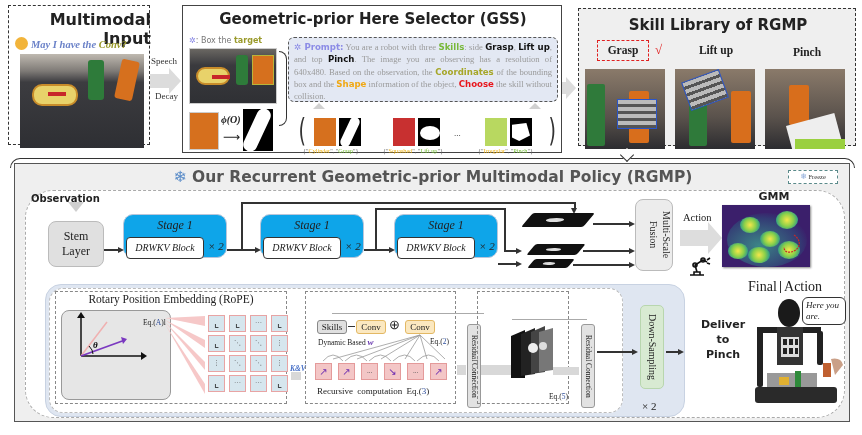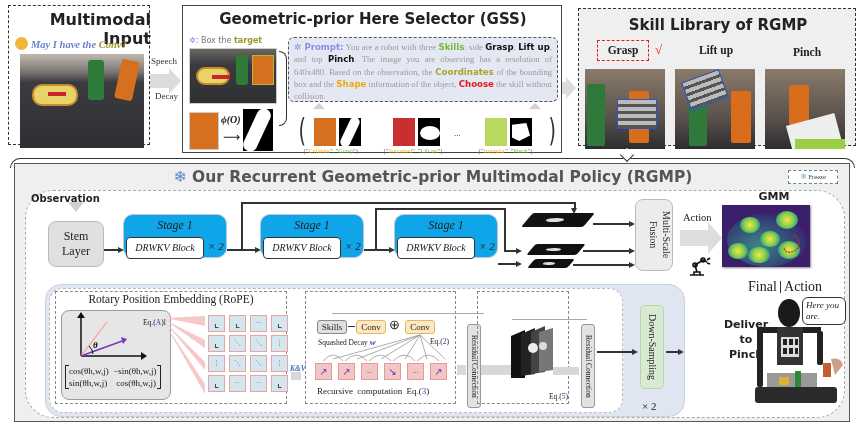--- a/index.html
+++ b/index.html
@@ -141,21 +141,21 @@
   .resid { position:absolute; width: 14px; background:#e2e2e2; border:1px solid #999; border-radius: 3px; writing-mode: vertical-rl; font-size: 7.5px; text-align:center; line-height:12px; }
 
   #cmb-box { left: 462px; top: 127px; width: 92px; height: 113px; border: 1px dashed #888; }
   #cmb-title { left: 462px; top: 129px; width: 92px; text-align:center; font-size: 11.5px; line-height: 14px; }
   #cmb-img { left: 496px; top: 162px; width: 42px; height: 52px; }
   #eq5b { left: 534px; top: 228px; font-size: 7.5px; }
 
   #downsample { left: 625px; top: 141px; width: 24px; height: 84px; background: #d8ead2; border: 1px solid #b8d6ae; border-radius: 5px; writing-mode: vertical-rl; font-size: 10px; line-height: 22px; text-align:center; }
   #lower-x2 { left: 627px; top: 236px; font-size: 11px; }
 
-  #deliver { left: 680px; top: 153px; width: 56px; text-align:center; font-weight: bold; font-size: 11px; line-height: 15px; font-family:"DejaVu Sans",sans-serif;margin-left:23px; }
+  #deliver { left: 680px; top: 153px; width: 56px; text-align:center; font-weight: bold; font-size: 11px; line-height: 15px; font-family:"DejaVu Sans",sans-serif; }
   #robot-img { left: 736px; top: 133px; width: 94px; height: 116px; }
   #speech { left: 787px; top: 133px; width: 44px; height: 28px; border: 1px solid #333; border-radius: 6px; background:#fff; font-style: italic; font-size: 9px; line-height: 11px; padding: 2px 3px; }
 </style>
 </head>
 <body>
 
 <div class="abs" id="mm-panel">
   <div class="abs sans" id="mm-title">Multimodal Input</div>
   <div class="abs serif" id="mm-query">
     <span class="emoji"></span><span>May I have the </span><span class="hl">Conv</span><span class="hl">?</span>
@@ -346,44 +346,41 @@
       <polygon points="6,6 10,0 14,6" fill="#111"></polygon>
     <line x1="10" y1="44" x2="72" y2="44" stroke="#111" stroke-width="1.5"></line>
       <polygon points="70,40 76,44 70,48" fill="#111"></polygon>
     <line x1="10" y1="44" x2="36" y2="10" stroke="#f0b0b0" stroke-width="1.5"></line>
     <line x1="10" y1="44" x2="54" y2="28" stroke="#7a38c0" stroke-width="1.8"></line>
       <polygon points="50,25 56,27 52,32" fill="#7a38c0"></polygon>
     <path d="M18 34 Q22 38 22 42" stroke="#111" fill="none"></path>
     <text x="22" y="36" font-size="9" font-style="italic" font-weight="bold" font-family="Liberation Serif">θ</text>
   </svg>
   <div class="abs serif" id="rope-eq"><span style="color:#222">Eq.(</span><span>A</span><span style="color:#222">)l</span></div>
-  <div class="abs serif" id="rope-matrix">
-    <div class="mat"><span>cos(θh,w,j)</span>&nbsp;&nbsp;<span>−sin(θh,w,j)</span><br><span>sin(θh,w,j)</span>&nbsp;&nbsp;&nbsp;&nbsp;<span>cos(θh,w,j)</span></div>
-  </div>
 
   <svg class="abs" style="left:150px;top:150px;" width="40" height="82">
     <polygon points="0,4 40,2 40,12" fill="#f6c8c8"></polygon>
     <polygon points="0,6 40,26 40,34" fill="#f6c8c8"></polygon>
     <polygon points="0,8 40,48 40,56" fill="#f6c8c8"></polygon>
     <polygon points="0,10 40,70 40,80" fill="#f6c8c8"></polygon>
   </svg>
 
   <div id="rope-grid"></div>
 
   <div class="abs" id="kv-label">K&amp;V</div>
   <div class="grey-block-arrow" style="left:276px;top:208px;width:10px;height:8px;"></div>
 
   <div class="abs" id="smb-box"></div>
   <div class="abs smb-chip serif" id="smb-input">Skills</div>
   <div class="abs" style="left:333px;top:162px;width:7px;height:1px;background:#333;"></div>
   <div class="abs smb-chip serif" id="smb-conv1">Conv</div>
   <div class="abs" id="smb-plus">⊕</div>
   <div class="abs smb-chip serif" id="smb-conv2">Conv</div>
   <div class="abs" style="left:317px;top:149px;width:152px;height:1px;background:#aaa;"></div>
-  <div class="abs serif" id="dyn-decay"><span>Squashed Decay </span><i>w</i></div>
+  <div class="abs serif" id="dyn-decay"><span>Dynamic Based </span><i>w</i></div>
   <div class="abs serif" id="eq2"><span style="color:#222">Eq.(</span><span>2</span><span style="color:#222">)</span></div>
   <svg class="abs" style="left:300px;top:169px;" width="140" height="30">
     <g stroke="#999" stroke-width="0.8" fill="none">
       <line x1="105" y1="2" x2="18" y2="26"></line>
         <line x1="105" y1="2" x2="42" y2="26"></line>
         <line x1="105" y1="2" x2="66" y2="26"></line>
       <line x1="105" y1="2" x2="90" y2="26"></line>
         <line x1="105" y1="2" x2="112" y2="26"></line>
         <line x1="105" y1="2" x2="130" y2="26"></line>
       <path d="M8 28 Q18 16 28 28"></path>

